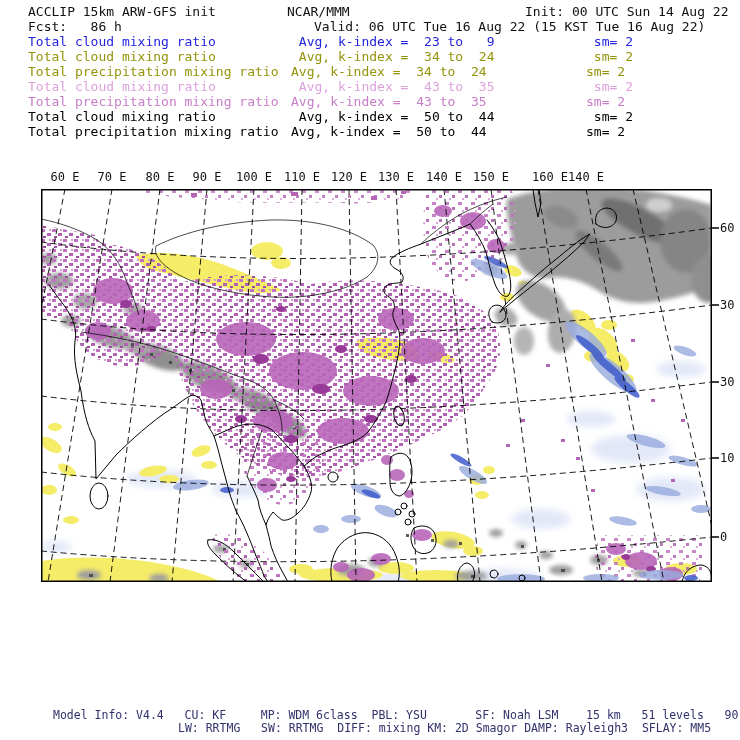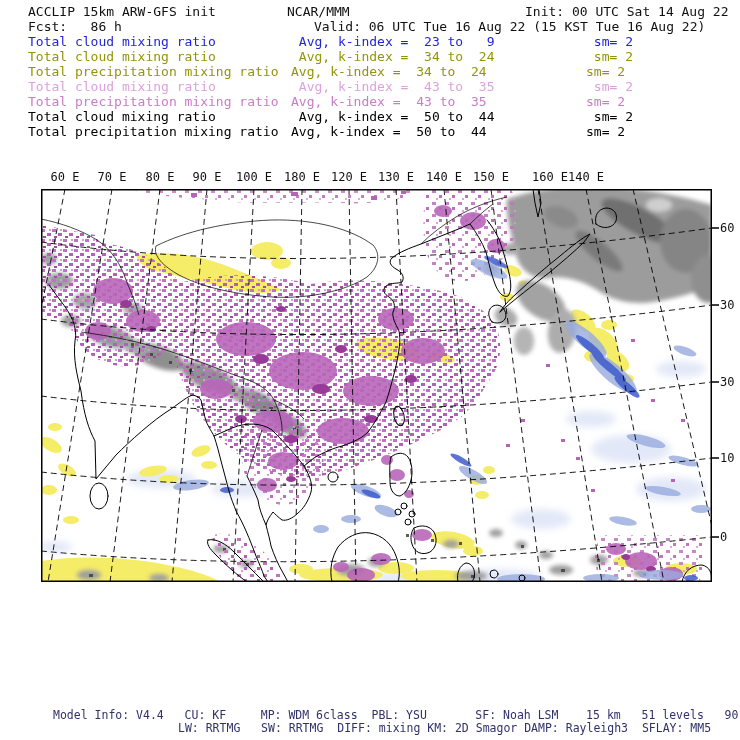--- a/index.html
+++ b/index.html
@@ -13,21 +13,21 @@
   svg{display:block;}
 </style>
 </head>
 <body>
 
 <div class="page">
 
   <div>
     <span class="hline" style="left:8px;top:5px">ACCLIP 15km ARW-GFS init</span>
     <span class="hline" style="left:267px;top:5px">NCAR/MMM</span>
-    <span class="hline" style="left:505px;top:5px">Init: 00 UTC Sat 14 Aug 22</span>
+    <span class="hline" style="left:505px;top:5px">Init: 00 UTC Sun 14 Aug 22</span>
     <span class="hline" style="left:8px;top:20px">Fcst:   86 h</span>
     <span class="hline" style="left:294px;top:20px">Valid: 06 UTC Tue 16 Aug 22 (15 KST Tue 16 Aug 22)</span>
   </div>
 
   <div>
     <span class="hline" style="left: 8px; top: 35px; color: rgb(35, 35, 221);">Total cloud mixing ratio</span>
     <span class="hline" style="left: 271px; top: 35px; color: rgb(35, 35, 221);"> Avg, k-index =  23 to   9</span>
     <span class="hline" style="left: 566px; top: 35px; color: rgb(35, 35, 221);"> sm= 2</span>
 
     <span class="hline" style="left: 8px; top: 50px; color: rgb(148, 148, 10);">Total cloud mixing ratio</span>
@@ -54,21 +54,21 @@
     <span class="hline" style="left: 271px; top: 125px; color: rgb(0, 0, 0);">Avg, k-index =  50 to  44</span>
     <span class="hline" style="left: 566px; top: 125px; color: rgb(0, 0, 0);">sm= 2</span>
   </div>
 
   <div>
     <span class="tick xtick" style="left:21px;top:170px">60 E</span>
     <span class="tick xtick" style="left:68px;top:170px">70 E</span>
     <span class="tick xtick" style="left:116px;top:170px">80 E</span>
     <span class="tick xtick" style="left:163px;top:170px">90 E</span>
     <span class="tick xtick" style="left:210px;top:170px">100 E</span>
-    <span class="tick xtick" style="left:258px;top:170px">180 E</span>
+    <span class="tick xtick" style="left:258px;top:170px">110 E</span>
     <span class="tick xtick" style="left:305px;top:170px">120 E</span>
     <span class="tick xtick" style="left:352px;top:170px">130 E</span>
     <span class="tick xtick" style="left:400px;top:170px">140 E</span>
     <span class="tick xtick" style="left:447px;top:170px">150 E</span>
     <span class="tick xtick" style="left:506px;top:170px">160 E</span>
     <span class="tick xtick" style="left:542px;top:170px">140 E</span>
   </div>
 
   <div>
     <span class="tick" style="left:700px;top:221px">60 N</span>

